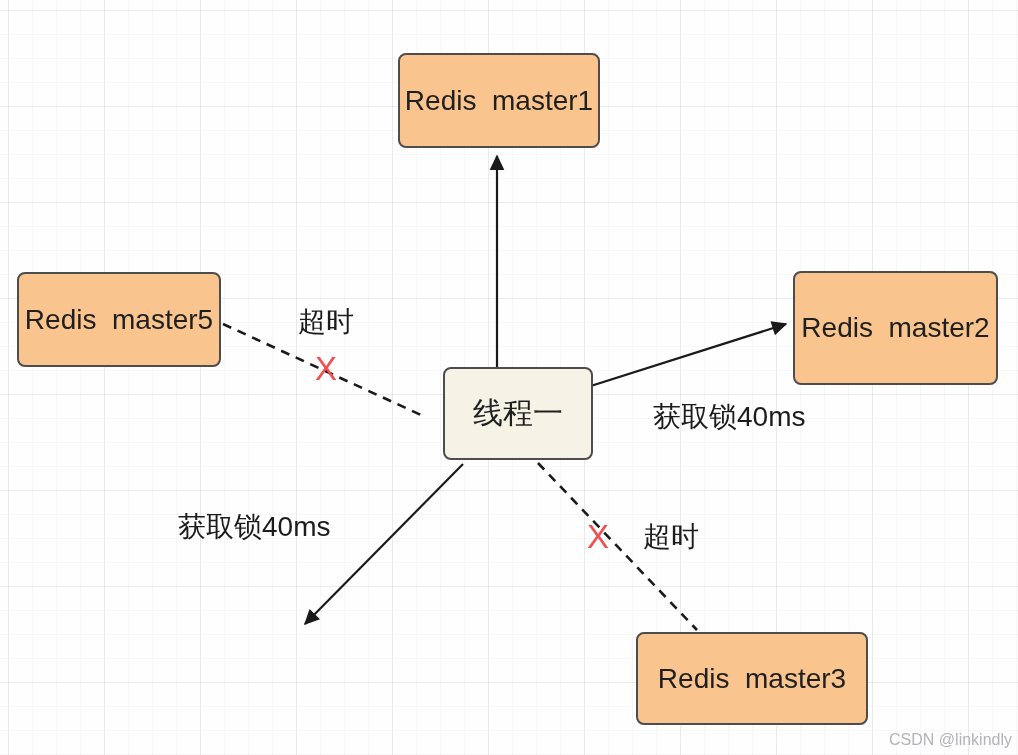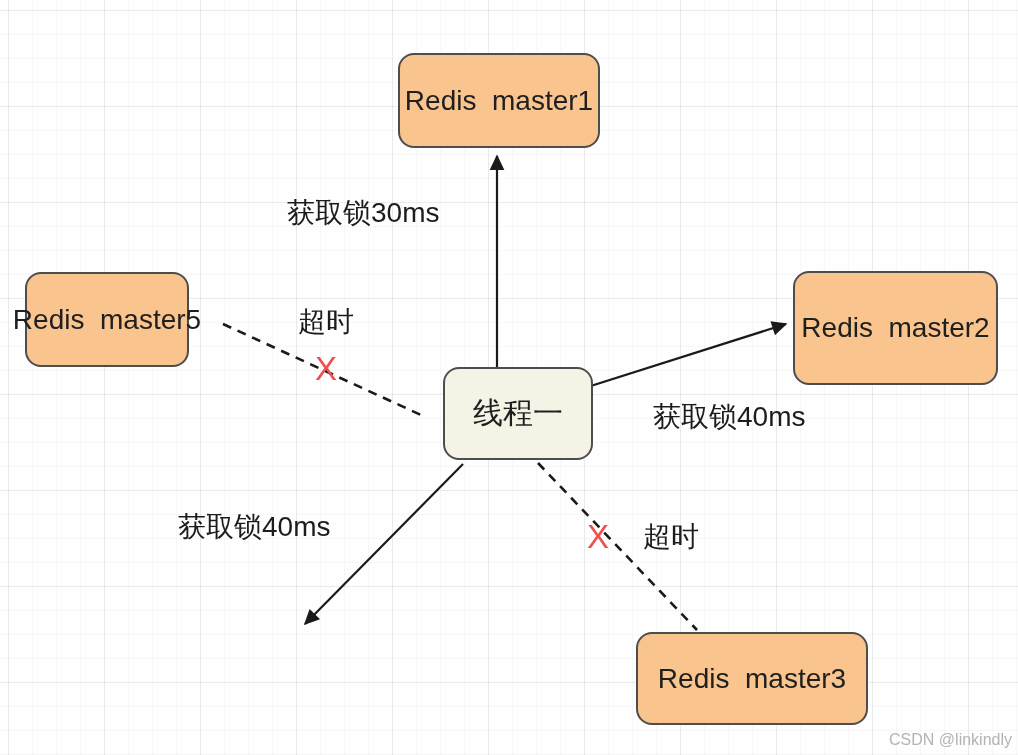--- a/index.html
+++ b/index.html
@@ -25,21 +25,21 @@
     position: absolute;
     left: 0; top: 0;
     width: 1018px; height: 755px;
   }
   .node {
     position: absolute;
     display: flex;
     align-items: center;
     justify-content: center;
     border: 2.5px solid #4d4d4d;
-    border-radius: 16px;
+    border-radius: 8px;
     box-sizing: border-box;
     font-size: 28px;
     color: #1f1f1f;
     white-space: pre;
   }
   .node.master {
     background: #f9c48d;
   }
   .node.thread {
     background: #f5f3e5;
@@ -92,29 +92,28 @@
 
   <div class="node master" style="left:793px; top:271px; width:205px; height:114px;">
     <span>Redis  master2</span>
   </div>
 
   <div class="node master" style="left:636px; top:632px; width:232px; height:93px;">
     <span>Redis  master3</span>
   </div>
 
 
-  <div class="node master" style="left:25px; top:272px; width:164px; height:95px;">
+  <div class="node master" style="left:17px; top:272px; width:204px; height:95px;">
     <span>Redis  master5</span>
   </div>
 
   <div class="node thread" style="left:443px; top:367px; width:150px; height:93px;">
     <span>线程一</span>
   </div>
 
-  <div class="edge-label" style="left:287px; top:196px;">获取锁30ms</div>
 
   <div class="edge-label" style="left:653px; top:400px;">获取锁40ms</div>
 
   <div class="edge-label" style="left:178px; top:510px;">获取锁40ms</div>
 
   <div class="edge-label" style="left:298px; top:305px;">超时</div>
 
   <div class="edge-label" style="left:643px; top:520px;">超时</div>
 
   <span class="x-mark" style="left:326px; top:370px;">X</span>

